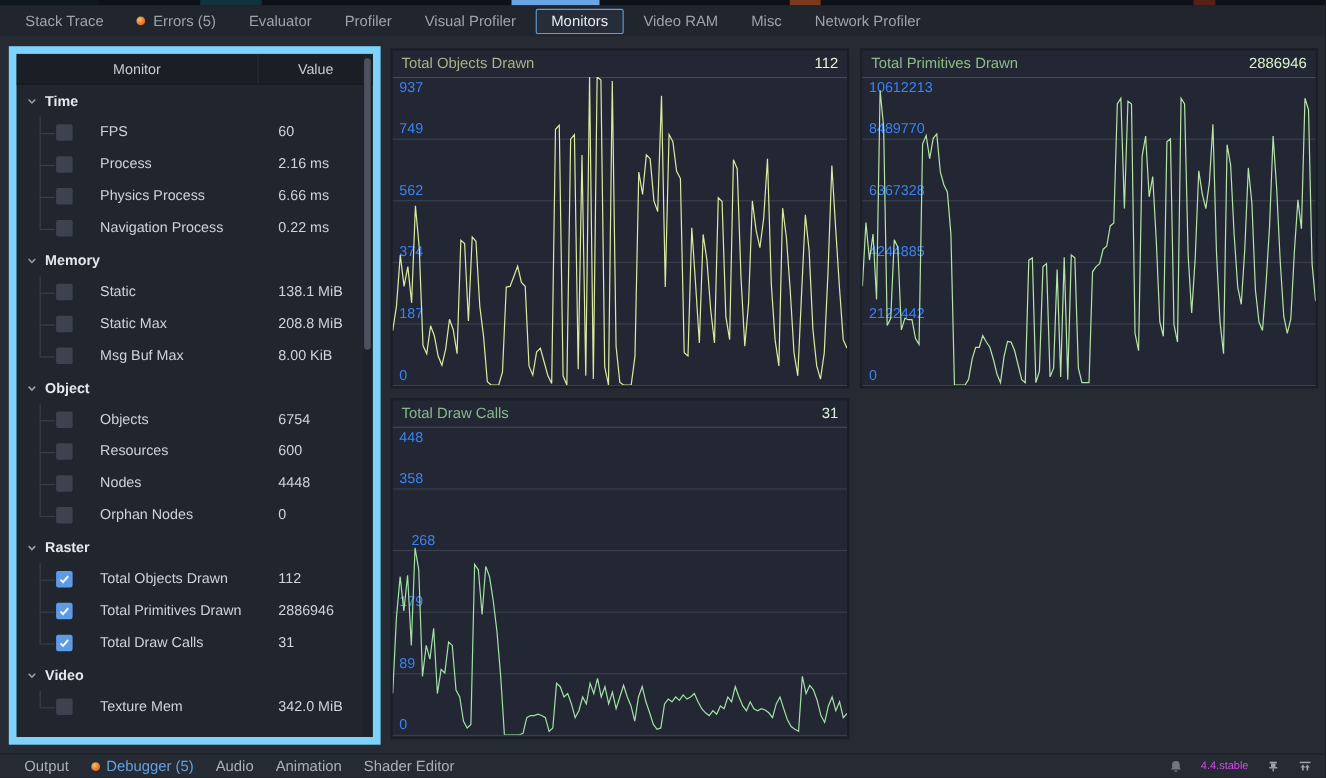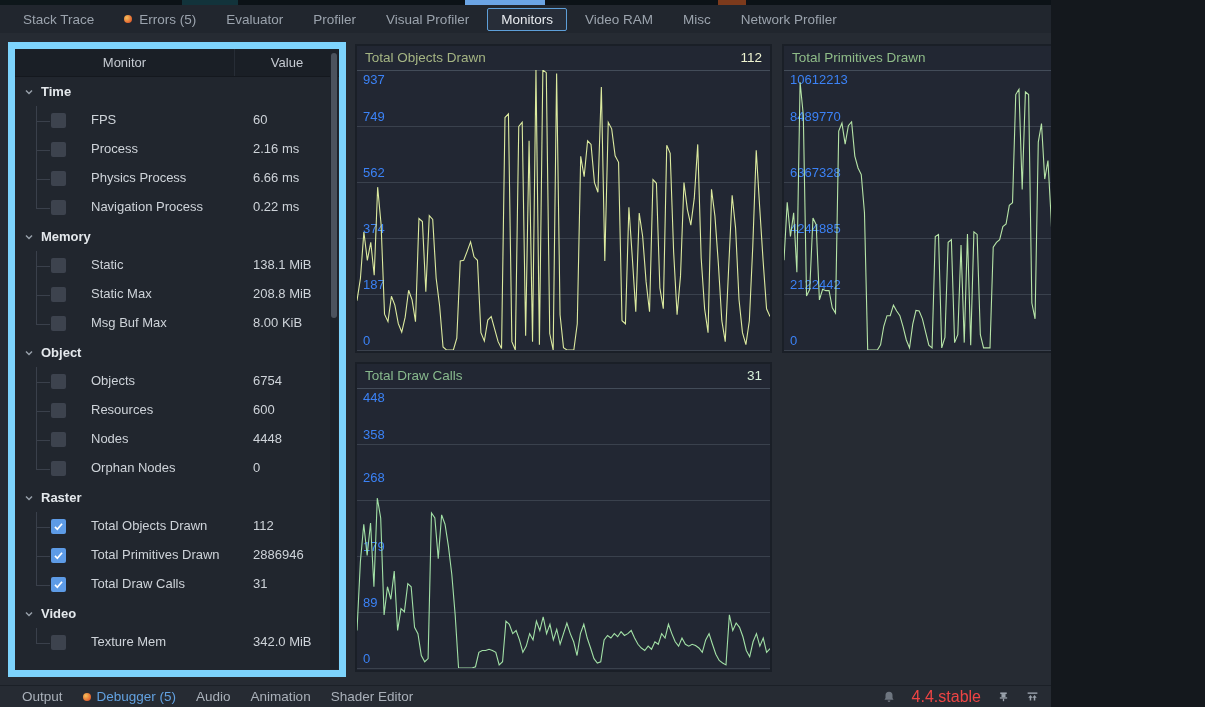--- a/index.html
+++ b/index.html
@@ -1,18 +1,18 @@
 <!DOCTYPE html>
 <html><head>
 <meta charset="utf-8">
 <style>
   *{margin:0;padding:0;box-sizing:border-box}
   html,body{background:#14181d}
   body{font-family:"Liberation Sans",sans-serif}
-  .screen{position:relative;width:1051px;height:707px;background:#262b33;overflow:hidden}
+  .screen{position:relative;width:1205px;height:707px;background:#262b33;overflow:hidden}
 
   
   .top-strip{position:absolute;left:0;top:0;width:100%;height:5px;background:#0c1217;overflow:hidden}
   .frag{position:absolute;top:0;height:5px}
 
   
   .tabbar{position:absolute;left:0;top:5px;width:100%;height:28px;background:#21262e;display:flex;align-items:center;padding-left:8px}
   .tab{display:flex;align-items:center;gap:7px;padding:4px 15px;color:#9ba3ad;font-size:13.5px;cursor:default;white-space:nowrap}
   .tab.active{border:1px solid #5e9fd8;border-radius:2px;background:#272d38;color:#e8ebef;padding:3px 13px;margin:0 3px}
   .err-dot{width:8px;height:8px;border-radius:50%;background:radial-gradient(circle at 35% 35%,#f5c05a,#e2632f 72%);flex:0 0 auto}
@@ -46,21 +46,21 @@
   .gridline{position:absolute;left:0;width:100%;height:1px;background:#3a414d}
   .gridline.top{background:#434c59}
   .grid-label{position:absolute;left:6px;color:#3b82f6;font-size:13px}
   .chart-svg{position:absolute;left:0;width:100%}
 
   
   .bottombar{position:absolute;left:0;top:685px;width:100%;height:22px;background:#262b33;border-top:1px solid #1b2027;display:flex;align-items:center;padding:0 12px}
   .bb-item{display:flex;align-items:center;gap:6px;padding:0 10px;font-size:13.5px;color:#a9b0b9;white-space:nowrap;cursor:default}
   .bb-item.active{color:#62a1e0}
   .bb-right{margin-left:auto;display:flex;align-items:center;gap:16px}
-  .version{color:#ef4444;font-size:16px}
+  .version{color:#d946ef;font-size:10px}
   .icon-btn{display:flex;align-items:center}
 </style>
 </head>
 <body>
 
 <div class="screen">
 
   <div class="top-strip">
     <div class="frag" style="left:0;width:90px;background:#0e171b"></div>
     <div class="frag" style="left:182px;width:56px;background:#12333b"></div>
@@ -315,21 +315,21 @@
         <div class="chart-card" style="left: 355px; top: 329px; width: 417px; height: 310px;">
           <div class="chart-head">
             <span style="color: rgb(136, 185, 141);">Total Draw Calls</span>
             <span style="color: rgb(214, 241, 216);">31</span>
           </div>
           <div class="gridline top" style="top: 24px;"></div>
           <div class="grid-label" style="top: 26px;">448</div>
           <div class="gridline" style="top: 80px;"></div>
           <div class="grid-label" style="top: 63px;">358</div>
           <div class="gridline" style="top: 136px;"></div>
-          <div class="grid-label" style="top: 106px;">268</div>
+          <div class="grid-label" style="top: 119px; margin-left: 11px;">268</div>
           <div class="gridline" style="top: 192px;"></div>
           <div class="grid-label" style="top: 175px;">179</div>
           <div class="gridline" style="top: 248px;"></div>
           <div class="grid-label" style="top: 231px;">89</div>
           <div class="gridline" style="top: 304px;"></div>
           <div class="grid-label" style="top: 287px;">0</div>
           <svg viewBox="0 0 122 1000" preserveAspectRatio="none" class="chart-svg" style="top: 24px; height: 280px;">
             <polyline points="0,866.1 1,620.5 2,486.6 3,598.2 4,482.1 5,709.8 6,392.9 7,464.3 8,810.3 9,709.8 10,754.5 11,654.0 12,866.1 13,787.9 14,799.1 15,698.7 16,709.8 17,854.9 18,877.2 19,955.4 20,977.7 21,966.5 22,446.4 23,464.3 24,609.4 25,453.1 26,486.6 27,564.7 28,665.2 29,810.3 30,1000.0 31,1000.0 32,1000.0 33,1000.0 34,1000.0 35,995.5 36,944.2 37,937.5 38,937.5 39,933.0 40,937.5 41,944.2 42,988.8 43,977.7 44,832.6 45,843.8 46,877.2 47,866.1 48,899.6 49,944.2 50,921.9 51,877.2 52,899.6 53,832.6 54,866.1 55,817.0 56,877.2 57,843.8 58,899.6 59,861.6 60,915.2 61,877.2 62,839.3 63,877.2 64,906.3 65,955.4 66,877.2 67,843.8 68,892.9 69,928.6 70,966.5 71,982.1 72,977.7 73,899.6 74,883.9 75,892.9 76,877.2 77,888.4 78,870.5 79,883.9 80,877.2 81,866.1 82,892.9 83,915.2 84,928.6 85,937.5 86,921.9 87,933.0 88,906.3 89,915.2 90,877.2 91,892.9 92,843.8 93,877.2 94,906.3 95,921.9 96,892.9 97,915.2 98,921.9 99,915.2 100,919.6 101,928.6 102,944.2 103,899.6 104,877.2 105,915.2 106,950.9 107,973.2 108,982.1 109,988.8 110,810.3 111,866.1 112,839.3 113,854.9 114,888.4 115,937.5 116,959.8 117,906.3 118,877.2 119,921.9 120,892.9 121,944.2 122,930.8" fill="none" stroke="#a2e0a6" stroke-width="1.1" vector-effect="non-scaling-stroke"></polyline>
           </svg>
         </div>

